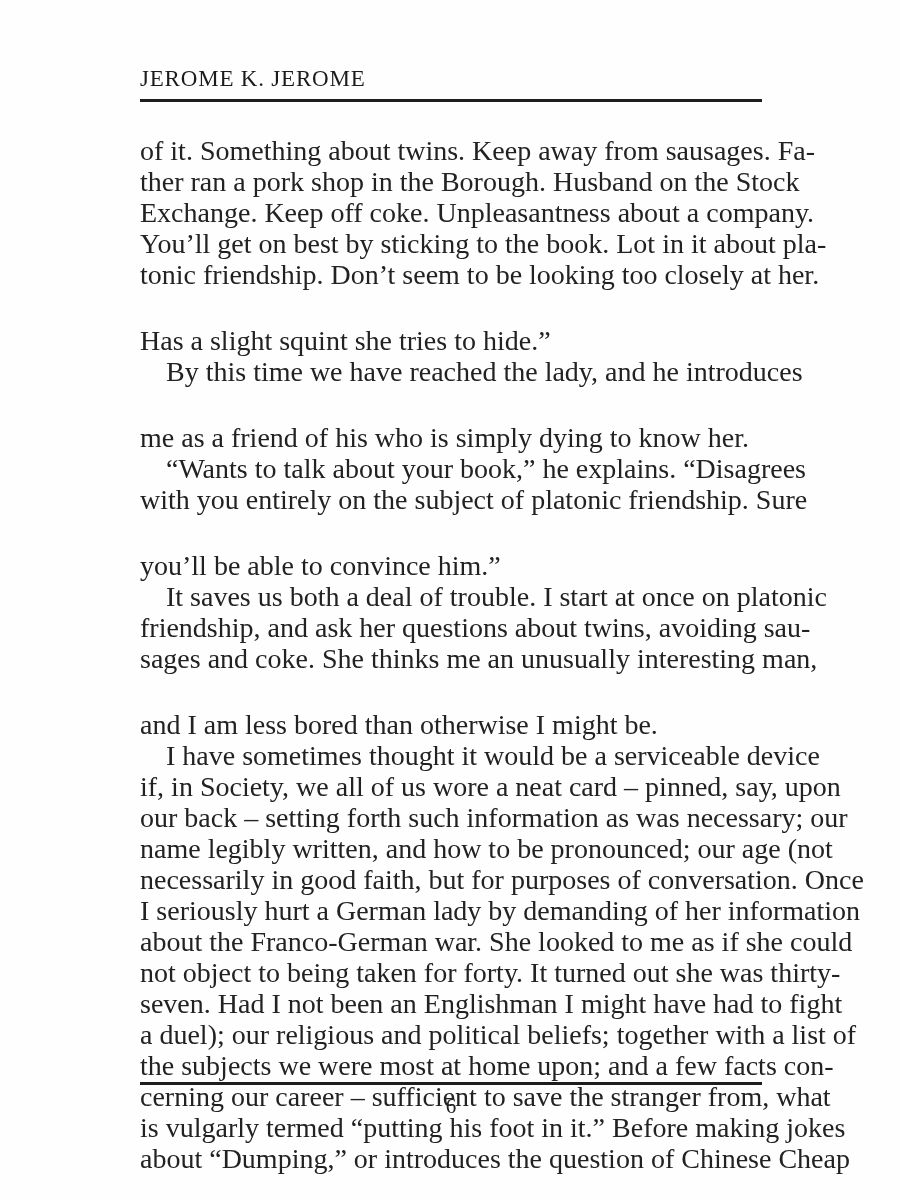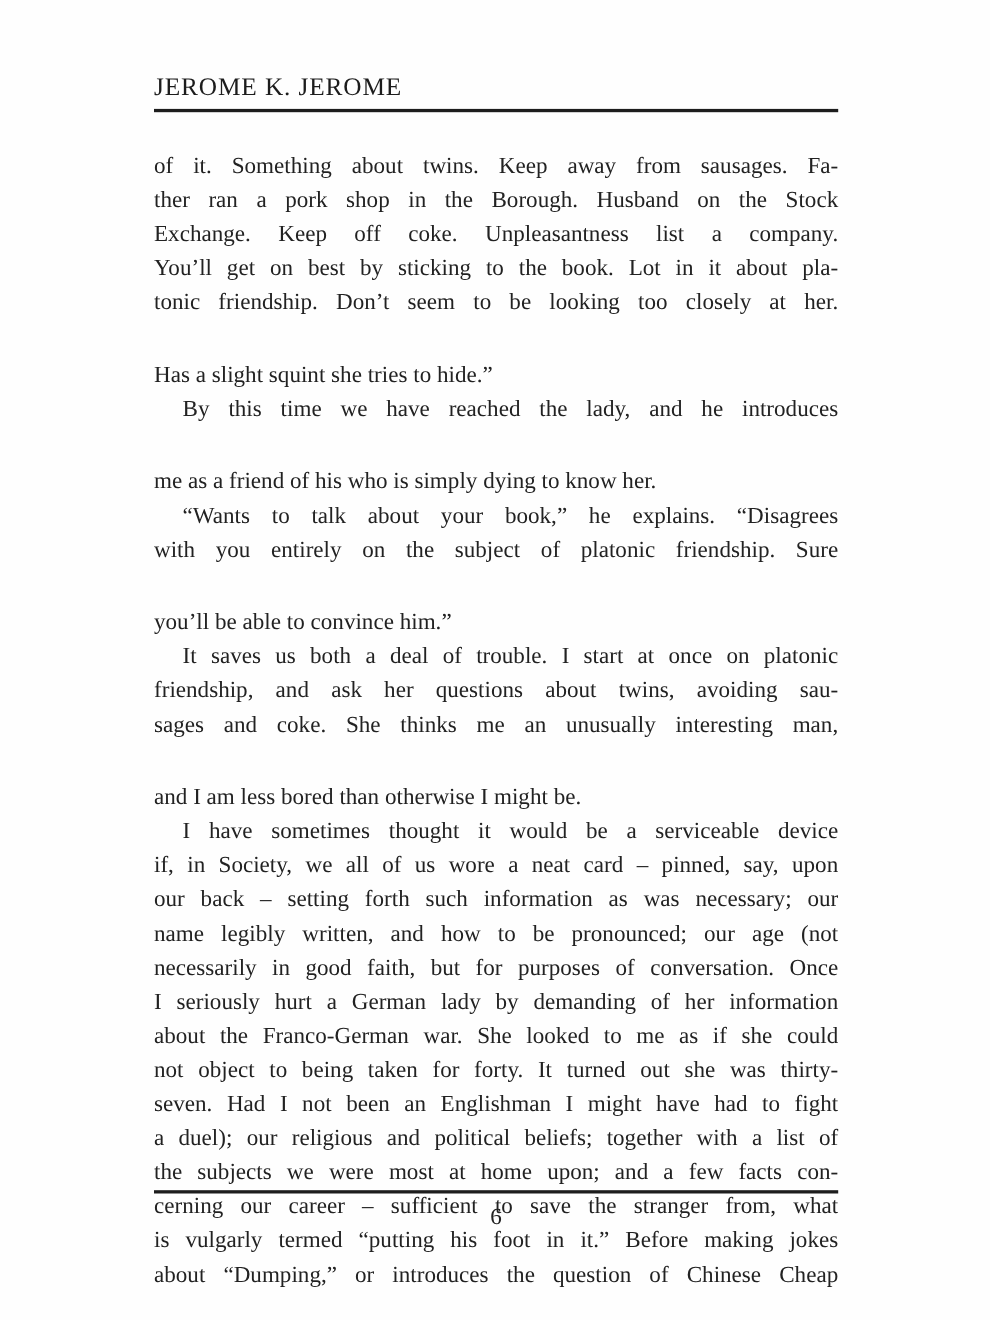--- a/index.html
+++ b/index.html
@@ -30,21 +30,21 @@
     top: 99px;
     width: 622px;
     height: 3px;
     background: #1d1d1d;
   }
   .body-text {
     position: absolute;
     left: 140px;
     top: 135px;
     width: 622px;
-    font-size: 21px;
+    font-size: 28px;
     line-height: 31px;
     color: #222222;
   }
   .paragraph { margin: 0; padding: 0; }
   .line {
     text-align: justify;
     text-align-last: justify;
     white-space: nowrap;
     height: 31px;
     overflow: visible;
@@ -73,21 +73,21 @@
 <body>
 
 <div class="page">
   <div class="running-header">JEROME K. JEROME</div>
   <div class="header-rule"></div>
 
   <div class="body-text">
       <div class="paragraph">
         <div class="line">of it. Something about twins. Keep away from sausages. Fa-</div>
         <div class="line">ther ran a pork shop in the Borough. Husband on the Stock</div>
-        <div class="line">Exchange. Keep off coke. Unpleasantness list a company.</div>
+        <div class="line">Exchange. Keep off coke. Unpleasantness about a company.</div>
         <div class="line">You’ll get on best by sticking to the book. Lot in it about pla-</div>
         <div class="line">tonic friendship. Don’t seem to be looking too closely at her.</div>
         <div class="line endline">Has a slight squint she tries to hide.”</div>
       </div>
       <div class="paragraph">
         <div class="line indent">By this time we have reached the lady, and he introduces</div>
         <div class="line endline">me as a friend of his who is simply dying to know her.</div>
       </div>
       <div class="paragraph">
         <div class="line indent">“Wants to talk about your book,” he explains. “Disagrees</div>

